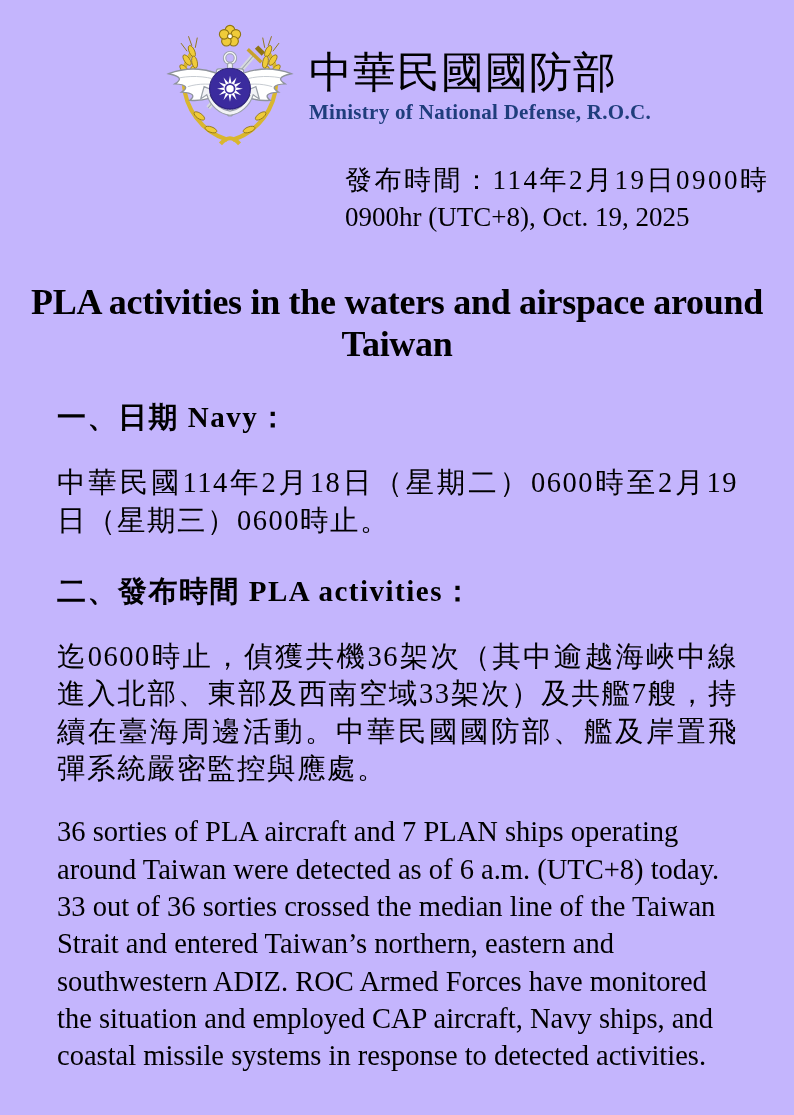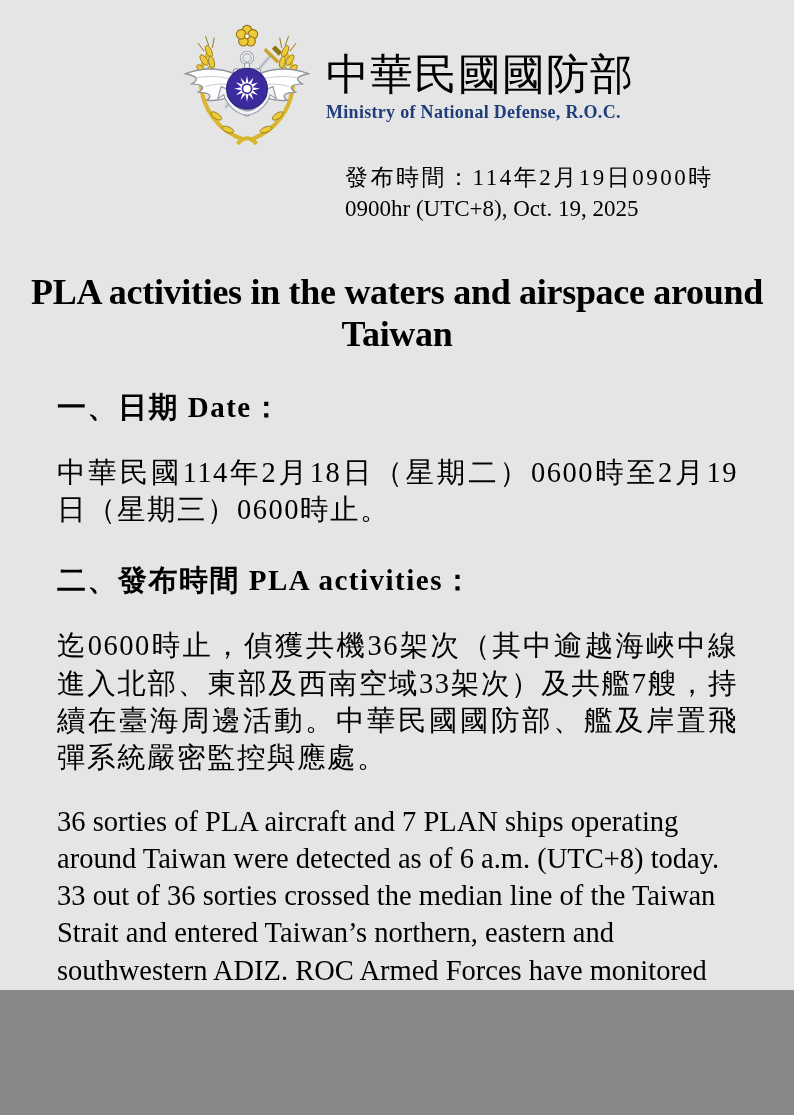--- a/index.html
+++ b/index.html
@@ -1,32 +1,32 @@
 <!DOCTYPE html>
 <html><head>
 <meta charset="utf-8">
 <style>
   * { margin:0; padding:0; box-sizing:border-box; }
   html,body { background:#888; }
   body { font-family:"Liberation Serif","DejaVu Serif",serif; color:#000; }
   .page {
-    position:relative; width:794px; height:990px; background:#e5e5e5;
+    position:relative; width:794px; height:1115px; background:#c4b5fd;
     margin:0 auto; overflow:hidden;
   }
   
   .header-row {
     display:flex; align-items:center; justify-content:center;
     padding-top:24px; padding-left:18px; gap:10px;
   }
   .emblem { width:138px; height:126px; flex:0 0 auto; }
   .org-text { display:flex; flex-direction:column; }
   .org-zh { font-size:43px; letter-spacing:1px; font-weight:400; line-height:1.1; }
-  .org-en { font-size:18px; font-weight:bold; color:#1F3D7C; margin-top:3px; letter-spacing:0.3px; }
+  .org-en { font-size:21px; font-weight:bold; color:#1F3D7C; margin-top:3px; letter-spacing:0.3px; }
   
-  .release { margin:12px 0 8px 345px; font-size:23px; line-height:1.36; }
+  .release { margin:12px 0 8px 345px; font-size:27px; line-height:1.36; }
   .release-zh { letter-spacing:2.5px; }
   
   .doc-title { text-align:center; margin-top:46px; }
   .doc-title-zh { font-size:30px; font-weight:bold; letter-spacing:4.5px; }
   .doc-title-en { font-size:36px; font-weight:bold; margin-top:3px; letter-spacing:-0.3px; }
   
   .content { margin:0 56px 0 57px; }
   .sec-heading { font-size:29px; font-weight:bold; margin-top:33px; letter-spacing:1.5px; }
   .para { font-size:28.5px; margin-top:26px; line-height:1.31; }
   .para-zh { letter-spacing:1.5px; text-align:justify;margin-top:26px; }
@@ -118,21 +118,21 @@
     <div class="release-zh">發布時間：114年2月19日0900時</div>
     <div class="release-en">0900hr (UTC+8), Oct. 19, 2025</div>
   </div>
 
   <div class="doc-title">
     <div class="doc-title-en">PLA activities in the waters and airspace around Taiwan</div>
   </div>
 
   <div class="content">
 
-    <div class="sec-heading">一、日期 Date：</div>
+    <div class="sec-heading">一、日期 Navy：</div>
     <div class="para para-zh">中華民國114年2月18日（星期二）0600時至2月19日（星期三）0600時止。</div>
 
     <div class="sec-heading">二、發布時間 PLA activities：</div>
     <div class="para para-zh">迄0600時止，偵獲共機36架次（其中逾越海峽中線進入北部、東部及西南空域33架次）及共艦7艘，持續在臺海周邊活動。中華民國國防部、艦及岸置飛彈系統嚴密監控與應處。</div>
     <div class="para para-en">36 sorties of PLA aircraft and 7 PLAN ships operating around Taiwan were detected as of 6 a.m. (UTC+8) today. 33 out of 36 sorties crossed the median line of the Taiwan Strait and entered Taiwan’s northern, eastern and southwestern ADIZ. ROC Armed Forces have monitored the situation and employed CAP aircraft, Navy ships, and coastal missile systems in response to detected activities.</div>
   </div>
 
 </div>
 
 </body></html>

